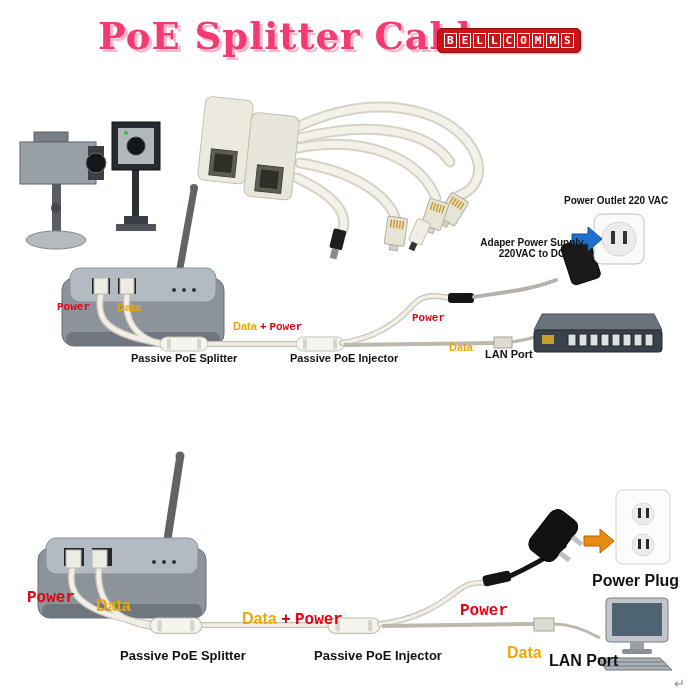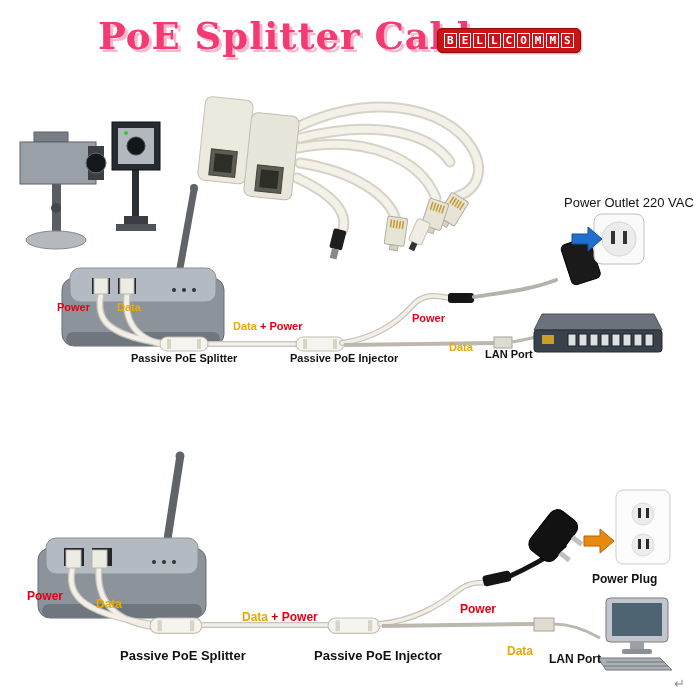--- a/index.html
+++ b/index.html
@@ -8,26 +8,26 @@
   svg{position:absolute;left:0;top:0;}
   .title{position:absolute;left:98px;top:14px;font-family:"DejaVu Serif",serif;
          font-size:37px;font-weight:bold;color:#f43a72;letter-spacing:1px;
          text-shadow:3px 3px 0 #f9b9cd;white-space:nowrap;}
   .logo{position:absolute;left:437px;top:28px;background:#c81414;border:1px solid #8e0e0e;
         border-radius:5px;padding:4px 6px;display:flex;gap:2px;box-shadow:1px 1px 2px #00000055;}
   .logo-letter{font-family:"DejaVu Sans Mono",monospace;font-size:11px;font-weight:bold;
         color:#fff;border:1px solid #fff;padding:0 2px;line-height:13px;}
   .lbl{position:absolute;font-weight:bold;font-size:11px;color:#111;white-space:nowrap;}
   .lbl.big{font-size:13px;}
-  .lbl.md{font-size:12px;}
-  .red{color:#e60012;}
+  .lbl.md{font-size:16px;}
+  .red{color:#e60012;font-family:Liberation Mono, monospace;}
   .gold{color:#eda800;}
   .darkred{color:#c00000;}
   .center{text-align:left;}
-  .plain{font-weight:normal;font-size:13px;color:#111;}
+  .plain{font-weight:bold;font-size:10px;color:#111;}
   .retmark{position:absolute;left:674px;top:676px;font-size:13px;color:#8a8a8a;font-weight:normal;}
 </style>
 </head>
 <body>
 
 <div id="stage">
 
 <svg width="700" height="700" viewBox="0 0 700 700">
   <defs>
     <g id="rj45end">
@@ -262,20 +262,24 @@
 <div class="lbl" style="left:233px;top:320px">
   <span class="gold">Data</span>
   <span class="darkred">+</span>
   <span class="red">Power</span>
 </div>
 <div class="lbl center" style="left:290px;top:352px;width:132px">Passive PoE Injector</div>
 <div class="lbl red" style="left:412px;top:312px">Power</div>
 <div class="lbl gold" style="left:449px;top:341px">Data</div>
 <div class="lbl" style="left:485px;top:348px">LAN Port</div>
 <div class="plain" style="position:absolute;left:564px;top:195px">Power Outlet 220 VAC</div>
+<div class="plain center" style="position:absolute;left:474px;top:237px;width:116px;text-align:center">
+  <div>Adaper Power Supply</div>
+  <div>220VAC to DC</div>
+</div>
 
 <div class="lbl red md" style="left:27px;top:589px">Power</div>
 <div class="lbl gold md" style="left:96px;top:597px">Data</div>
 <div class="lbl big center" style="left:120px;top:648px;width:166px">Passive PoE Splitter</div>
 <div class="lbl md" style="left:242px;top:610px">
   <span class="gold">Data</span>
   <span class="darkred">+</span>
   <span class="red">Power</span>
 </div>
 <div class="lbl big center" style="left:314px;top:648px;width:160px">Passive PoE Injector</div>

